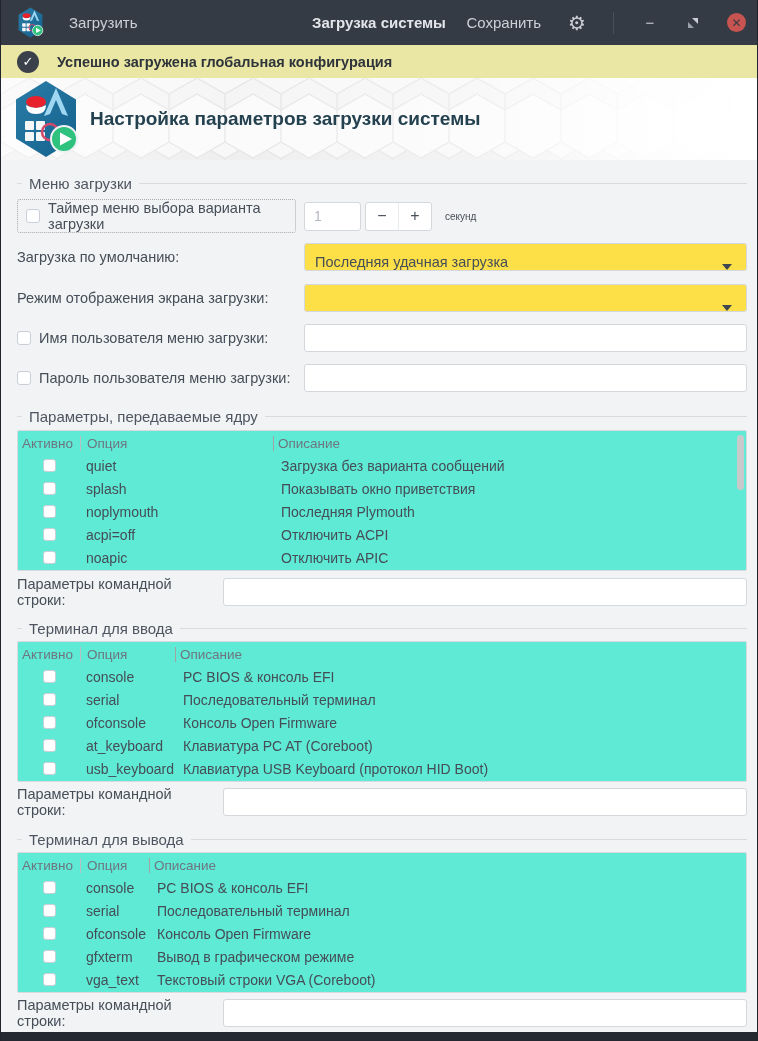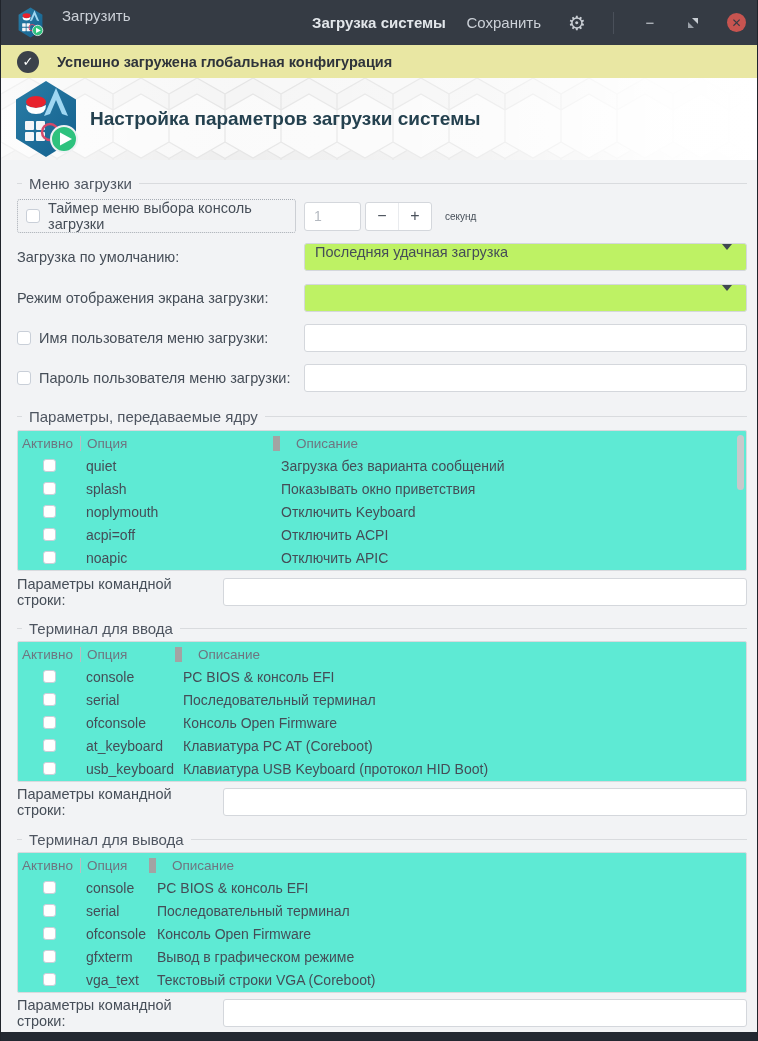--- a/index.html
+++ b/index.html
@@ -3,21 +3,21 @@
 <meta charset="utf-8">
 <style>
   * { margin:0; padding:0; box-sizing:border-box; }
   html,body { width:758px; height:1041px; }
   body { font-family:"Liberation Sans","DejaVu Sans",sans-serif; background:#f2f3f5; }
   .window { position:relative; width:758px; height:1041px; background:#f2f3f5;
             border-left:1px solid #20242b; border-right:1px solid #20242b; overflow:hidden; }
 
   
   .titlebar { height:45px; background:#353b44; display:flex; align-items:center; position:relative; padding:0 11px 0 16px; }
-  .tb-left { display:flex; gap:18px; }
+  .tb-left { display:flex; align-items:center; gap:25px; }
   .tb-title { position:absolute; left:0; right:0; text-align:center; color:#e2e6ea; font-size:15px; font-weight:700; pointer-events:none; }
   .tb-btn-text { color:#ccd1d8; font-size:15px; cursor:pointer; }
   .tb-right { margin-left:auto; display:flex; align-items:center; gap:27px; z-index:2; }
   .gear { color:#c9ced4; font-size:20px; line-height:1; cursor:pointer; }
   .tb-sep { width:1px; height:22px; background:#4a505a; }
   .win-btn { color:#c9ced4; font-size:15px; width:18px; text-align:center; cursor:pointer; }
   .restore-svg { display:block; cursor:pointer; }
   .close-btn { width:19px; height:19px; border-radius:50%; background:#c75450; color:#353b44; font-size:12px;
                font-weight:700; display:flex; align-items:center; justify-content:center; cursor:pointer; line-height:1; }
   .app-icon-sm { width:27px; height:31px; display:block; }
@@ -49,34 +49,34 @@
   .timer-row { margin-top:6px; height:34px; }
   .timer-box { width:279px; display:flex; align-items:center; gap:8px; border:1px dotted #a6acb4; border-radius:3px;
                padding:0 8px; height:34px; flex:0 0 auto; cursor:pointer; }
   .spin-value { width:57px; height:29px; margin-left:8px; border:1px solid #d4d7dc; border-radius:3px; background:#fff;
                 color:#b4b9c0; font-size:14px; padding:0 9px; font-family:inherit; }
   .spin-buttons { display:flex; align-items:stretch; margin-left:4px; height:29px; border:1px solid #d4d7dc; border-radius:3px; background:#fff; overflow:hidden; }
   .spin-btn { width:32px; display:flex; align-items:center; justify-content:center; color:#4a515b; font-size:16px; cursor:pointer; }
   .spin-div { width:1px; background:#e9ebee; }
   .unit-label { margin-left:13px; color:#464e58; font-size:10px; }
 
-  .combo { flex:1; height:28px; background:#bef264; border:1px solid #d4d7dc; border-radius:3px; display:flex;
-           align-items:flex-start; padding:0 14px 0 10px; cursor:pointer; }
+  .combo { flex:1; height:28px; background:#fde047; border:1px solid #d4d7dc; border-radius:3px; display:flex;
+           align-items:flex-end; padding:0 14px 0 10px; cursor:pointer; }
   .combo-text { flex:1; color:#454d57; font-size:14.5px; }
   .combo-arrow { width:0; height:0; border-left:5px solid transparent; border-right:5px solid transparent; border-top:6px solid #3f4750; }
   .text-input { flex:1; height:28px; background:#fff; border:1px solid #d4d7dc; border-radius:3px; padding:0 8px;
                 color:#454d57; font-size:14.5px; font-family:inherit; }
 
   
   .table { position:relative; background:#5eead4; border:1px solid #d8dade; border-radius:2px; height:141px; overflow:hidden; }
   .thead { display:flex; align-items:center; height:23px; padding-top:2px; }
   .th { color:#6e7580; font-size:13.5px; display:flex; align-items:center; }
   .th.c0 { width:62px; padding-left:4px; }
   .th.c1 { width:var(--w2); padding-left:6px; border-left:1px solid #b9bec5; height:15px; }
-  .th.c2 { flex:1; padding-left:16px; border-left:7px solid #a3a3a3; height:15px; }
+  .th.c2 { flex:1; padding-left:4px; border-left:1px solid #a3a3a3; height:15px; }
   .tr { display:flex; align-items:center; height:23px; }
   .td { font-size:14px; color:#454d57; }
   .td.c0 { width:62px; display:flex; justify-content:center; }
   .td.c0 .checkbox { width:13px; height:13px; }
   .td.c1 { width:var(--w2); padding-left:6px; }
   .td.c2 { flex:1; padding-left:8px; white-space:nowrap; overflow:hidden; }
   .t-kernel { --w2:193px; }
   .t-input { --w2:95px; }
   .t-output { --w2:69px; }
   .scroll-thumb { position:absolute; top:4px; right:2px; width:7px; height:55px; background:#c8c9cb; border-radius:3.5px; cursor:pointer; }
@@ -186,21 +186,21 @@
 
     <div class="legend mt12">
       <span class="legend-tick"></span>
       <span class="legend-text">Меню загрузки</span>
       <span class="legend-line"></span>
     </div>
 
     <div class="form-row timer-row">
       <div class="timer-box">
         <span class="checkbox"></span>
-        <span class="form-label">Таймер меню выбора консоль загрузки</span>
+        <span class="form-label">Таймер меню выбора варианта загрузки</span>
       </div>
       <input class="spin-value" readonly="" value="1" style="">
       <div class="spin-buttons">
         <span class="spin-btn">−</span>
         <span class="spin-div"></span>
         <span class="spin-btn">+</span>
       </div>
       <span class="unit-label">секунд</span>
     </div>
 
@@ -264,21 +264,21 @@
               <span class="checkbox"></span>
             </div>
             <div class="td c1">splash</div>
             <div class="td c2">Показывать окно приветствия</div>
           </div>
           <div class="tr">
             <div class="td c0">
               <span class="checkbox"></span>
             </div>
             <div class="td c1">noplymouth</div>
-            <div class="td c2">Отключить Keyboard</div>
+            <div class="td c2">Последняя Plymouth</div>
           </div>
           <div class="tr">
             <div class="td c0">
               <span class="checkbox"></span>
             </div>
             <div class="td c1">acpi=off</div>
             <div class="td c2">Отключить ACPI</div>
           </div>
           <div class="tr">
             <div class="td c0">

